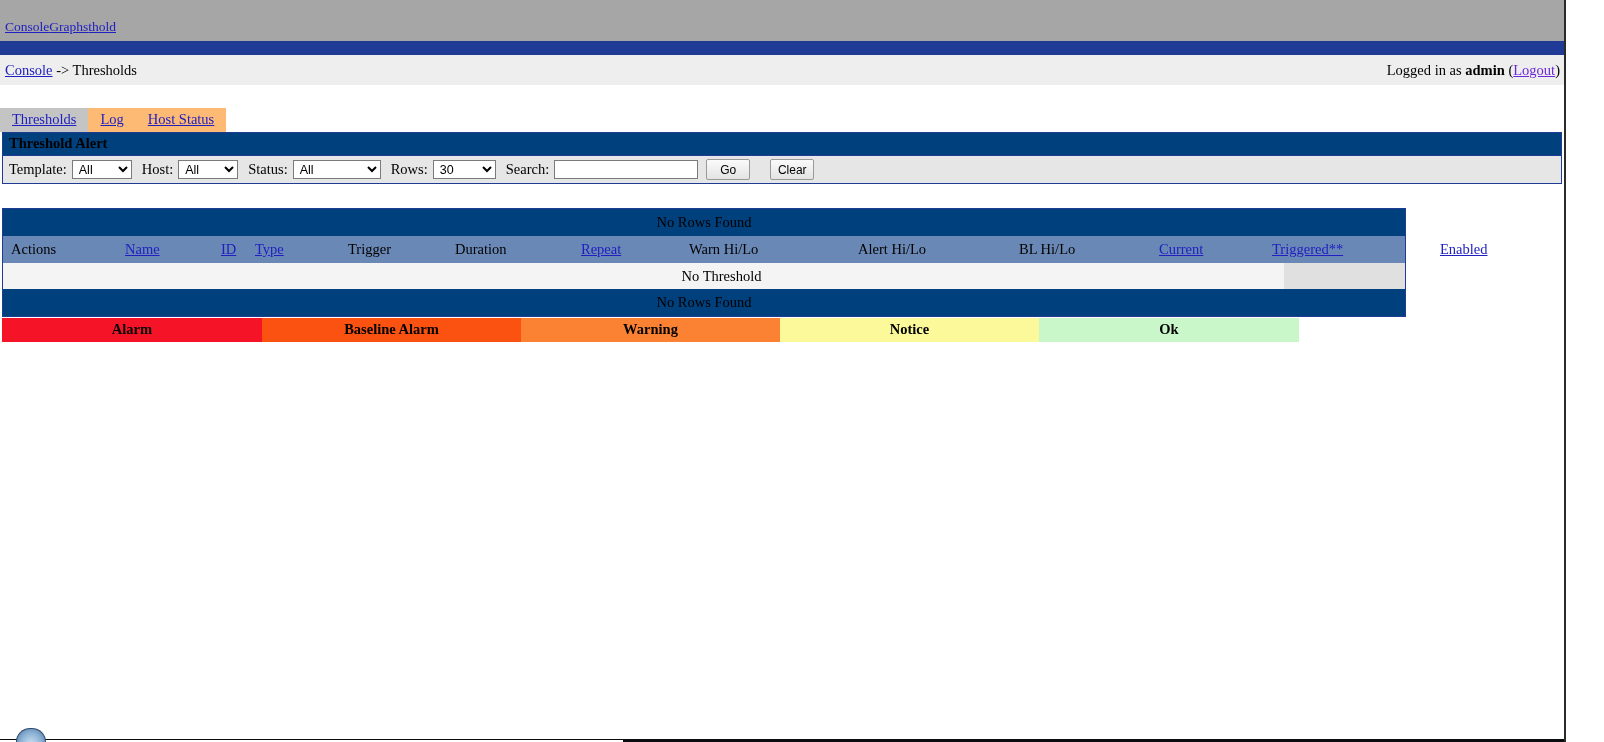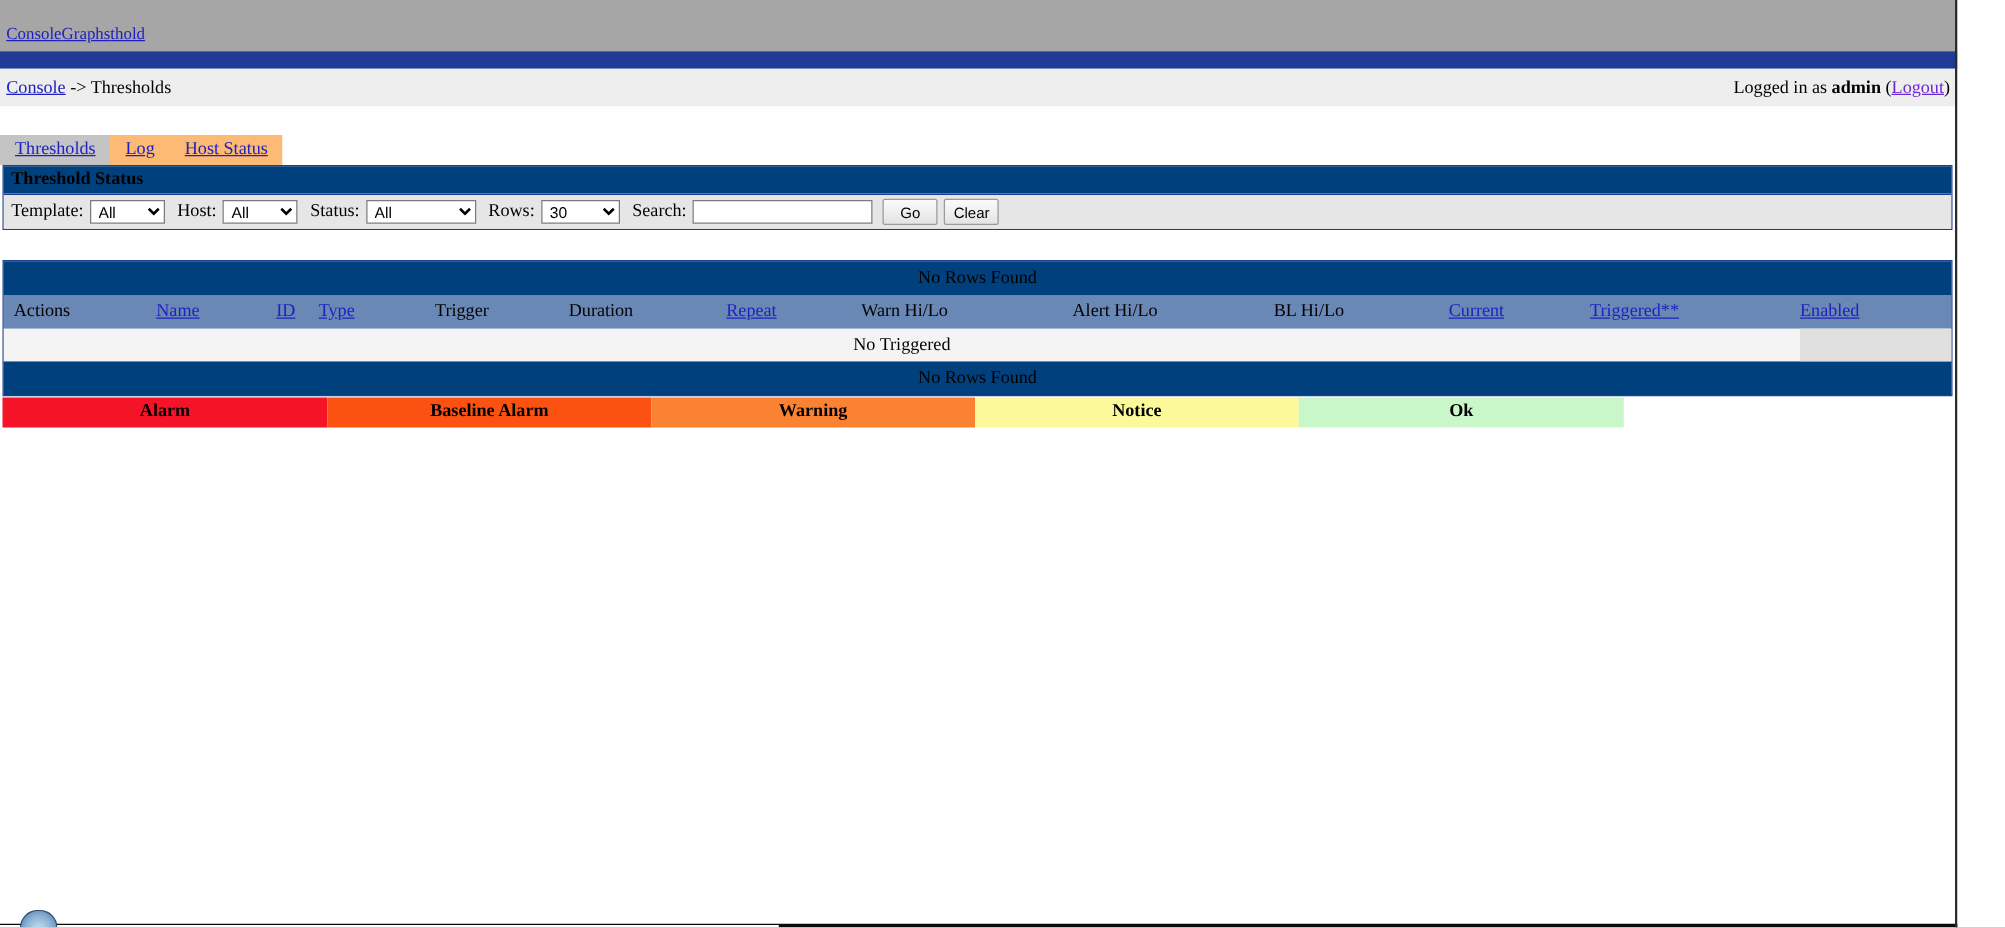--- a/index.html
+++ b/index.html
@@ -172,31 +172,31 @@
   }
   .btn {
     font-family: "Liberation Sans", sans-serif;
     font-size: 12px;
     height: 21px;
     min-width: 44px;
     padding: 0 4px;
     background: linear-gradient(#fbfbfb, #e3e3e3);
     border: 1px solid #9a9a9a;
     border-radius: 2px;
-    margin-right: 5px;
+    margin-right: 20px;
     cursor: pointer;
     box-sizing: border-box;
     color: #000;
   }
 
   
   #results {
     position: absolute;
     left: 2px; top: 208px;
-    width: 1560px;
+    width: 1404px;
     border: 1px solid #1f3b96;
     box-sizing: border-box;
   }
   .norows-bar {
     height: 27px;
     background: #00407d;
     color: #000000;
     font-size: 14.5px;
     line-height: 26px;
     text-align: center;
@@ -294,21 +294,21 @@
 <div id="breadcrumb-bar">
   <div id="breadcrumb"><a href="#">Console</a><span> -&gt; </span><span>Thresholds</span></div>
   <div id="login-status"><span>Logged in as </span><b>admin</b><span> (</span><a href="#">Logout</a><span>)</span></div>
 </div>
 
 <div id="tabs">
   <span class="tab active"><a href="#">Thresholds</a></span><span class="tab inactive"><a href="#">Log</a></span><span class="tab inactive"><a href="#">Host Status</a></span><span id="tabs-filler"></span>
 </div>
 
 <div id="panel">
-  <div id="panel-title">Threshold Status</div>
+  <div id="panel-title">Threshold Alert</div>
   <div id="filter-row">
     <span class="filter-label">Template:</span>
     <select class="filter-select w-template"><option>All</option></select>
 
     <span class="filter-label">Host:</span>
     <select class="filter-select w-host"><option>All</option></select>
 
     <span class="filter-label">Status:</span>
     <select class="filter-select w-status"><option>All</option></select>
 
@@ -334,21 +334,21 @@
       <div class="colhdr" style="left: 452px;">Duration</div>
       <div class="colhdr" style="left: 578px;"><a href="#">Repeat</a></div>
       <div class="colhdr" style="left: 686px;">Warn Hi/Lo</div>
       <div class="colhdr" style="left: 855px;">Alert Hi/Lo</div>
       <div class="colhdr" style="left: 1016px;">BL Hi/Lo</div>
       <div class="colhdr" style="left: 1156px;"><a href="#">Current</a></div>
       <div class="colhdr" style="left: 1269px;"><a href="#">Triggered**</a></div>
       <div class="colhdr" style="left: 1437px;"><a href="#">Enabled</a></div>
     </div>
   <div id="empty-row">
-    <div id="empty-row-text">No Triggered</div>
+    <div id="empty-row-text">No Threshold</div>
     <div id="empty-row-tail"></div>
   </div>
   <div class="norows-bar">No Rows Found</div>
 </div>
 
 <div id="legend">
     <div class="legend-cell" style="background: rgb(245, 20, 39); width: 260px;">Alarm</div>
     <div class="legend-cell" style="background: rgb(251, 81, 17); width: 259px;">Baseline Alarm</div>
     <div class="legend-cell" style="background: rgb(252, 130, 51); width: 259px;">Warning</div>
     <div class="legend-cell" style="background: rgb(251, 249, 153); width: 259px;">Notice</div>

